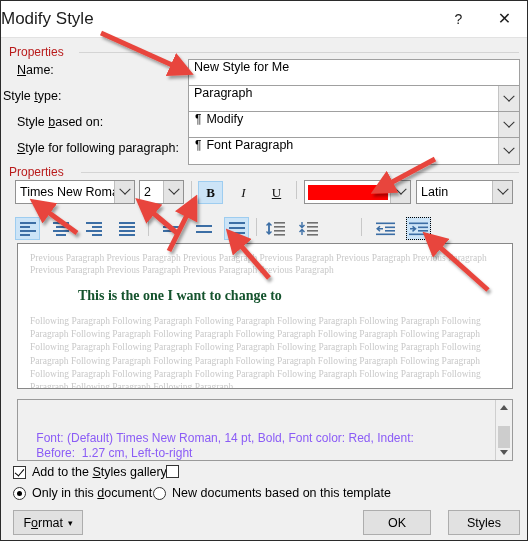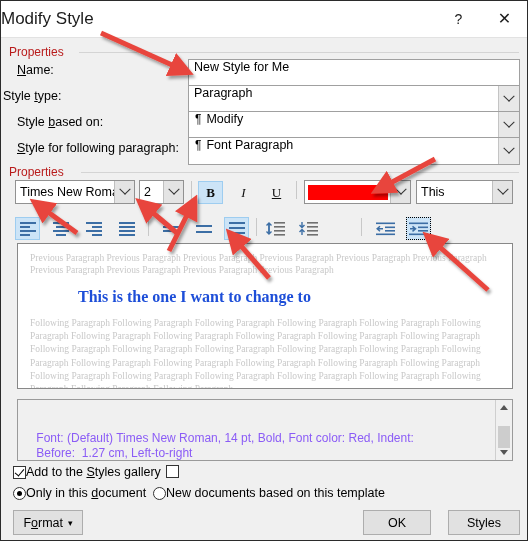--- a/index.html
+++ b/index.html
@@ -87,22 +87,22 @@
   
   #preview{
     position:absolute;box-sizing:border-box;
     background:#fff;border:1px solid #888;overflow:hidden;
   }
   .ptext{
     font-family:"Liberation Serif",serif;color:#c8c8c8;
     font-size:9.5px;line-height:11.5px;
   }
   #preview-heading{
-    font-family:"Liberation Serif",serif;color:#1d4ed8;
-    font-weight:bold;font-size:16px;
+    font-family:"Liberation Serif",serif;color:#14532d;
+    font-weight:bold;font-size:14px;
   }
   
   #desc{
     position:absolute;box-sizing:border-box;
     background:#f0f0f0;border:1px solid #9a9a9a;
     font-size:12px;line-height:15.5px;color:#8b5cf6;
     padding:15px 5px;overflow:hidden;
   }
   #desc-scroll{
     position:absolute;right:0;top:0;bottom:0;width:16px;
@@ -127,21 +127,21 @@
     transform:rotate(40deg);
   }
   .circ{
     width:13px;height:13px;box-sizing:border-box;border-radius:50%;
     border:1px solid #333;background:#fff;position:relative;
   }
   .circ.sel:after{
     content:"";position:absolute;left:3px;top:3px;width:5px;height:5px;
     border-radius:50%;background:#000;
   }
-  .cap{font-size:12.5px;}
+  .cap{margin-left:6px;font-size:12.5px;}
   
   .btn{
     position:absolute;box-sizing:border-box;height:25px;
     background:#e1e1e1;border:1px solid #adadad;
     display:flex;align-items:center;justify-content:center;
     font-size:12.5px;color:#000;
   }
   
   #arrows{position:absolute;left:0;top:0;width:528px;height:541px;pointer-events:none;}
 </style>
@@ -228,21 +228,21 @@
   <div class="sep" style="left:295px;top:180px;"></div>
 
   <div class="swatch" style="left:303px;top:179px;width:107px;">
     <span class="swatch-color" id="fc-swatch" style="width: 80px; background: rgb(255, 0, 0);"></span>
     <span class="combo-arrow" style="width:19px;background:#e4e4e4;border-left:1px solid #bfbfbf;">
         <i class="chev"></i>
       </span>
   </div>
 
   <div class="fbox" style="left:415px;top:179px;width:97px;">
-    <span class="val" style="width:74px;">This</span>
+    <span class="val" style="width:74px;">Latin</span>
     <span class="combo-arrow">
         <i class="chev"></i>
       </span>
   </div>
 
   <div class="tbtn on" style="left:14px;top:216px;">
     <span class="glyph">
       <i style="top:0;width:16px;"></i>
         <i style="top:4px;width:10px;"></i>
         <i style="top:8px;width:16px;"></i>

